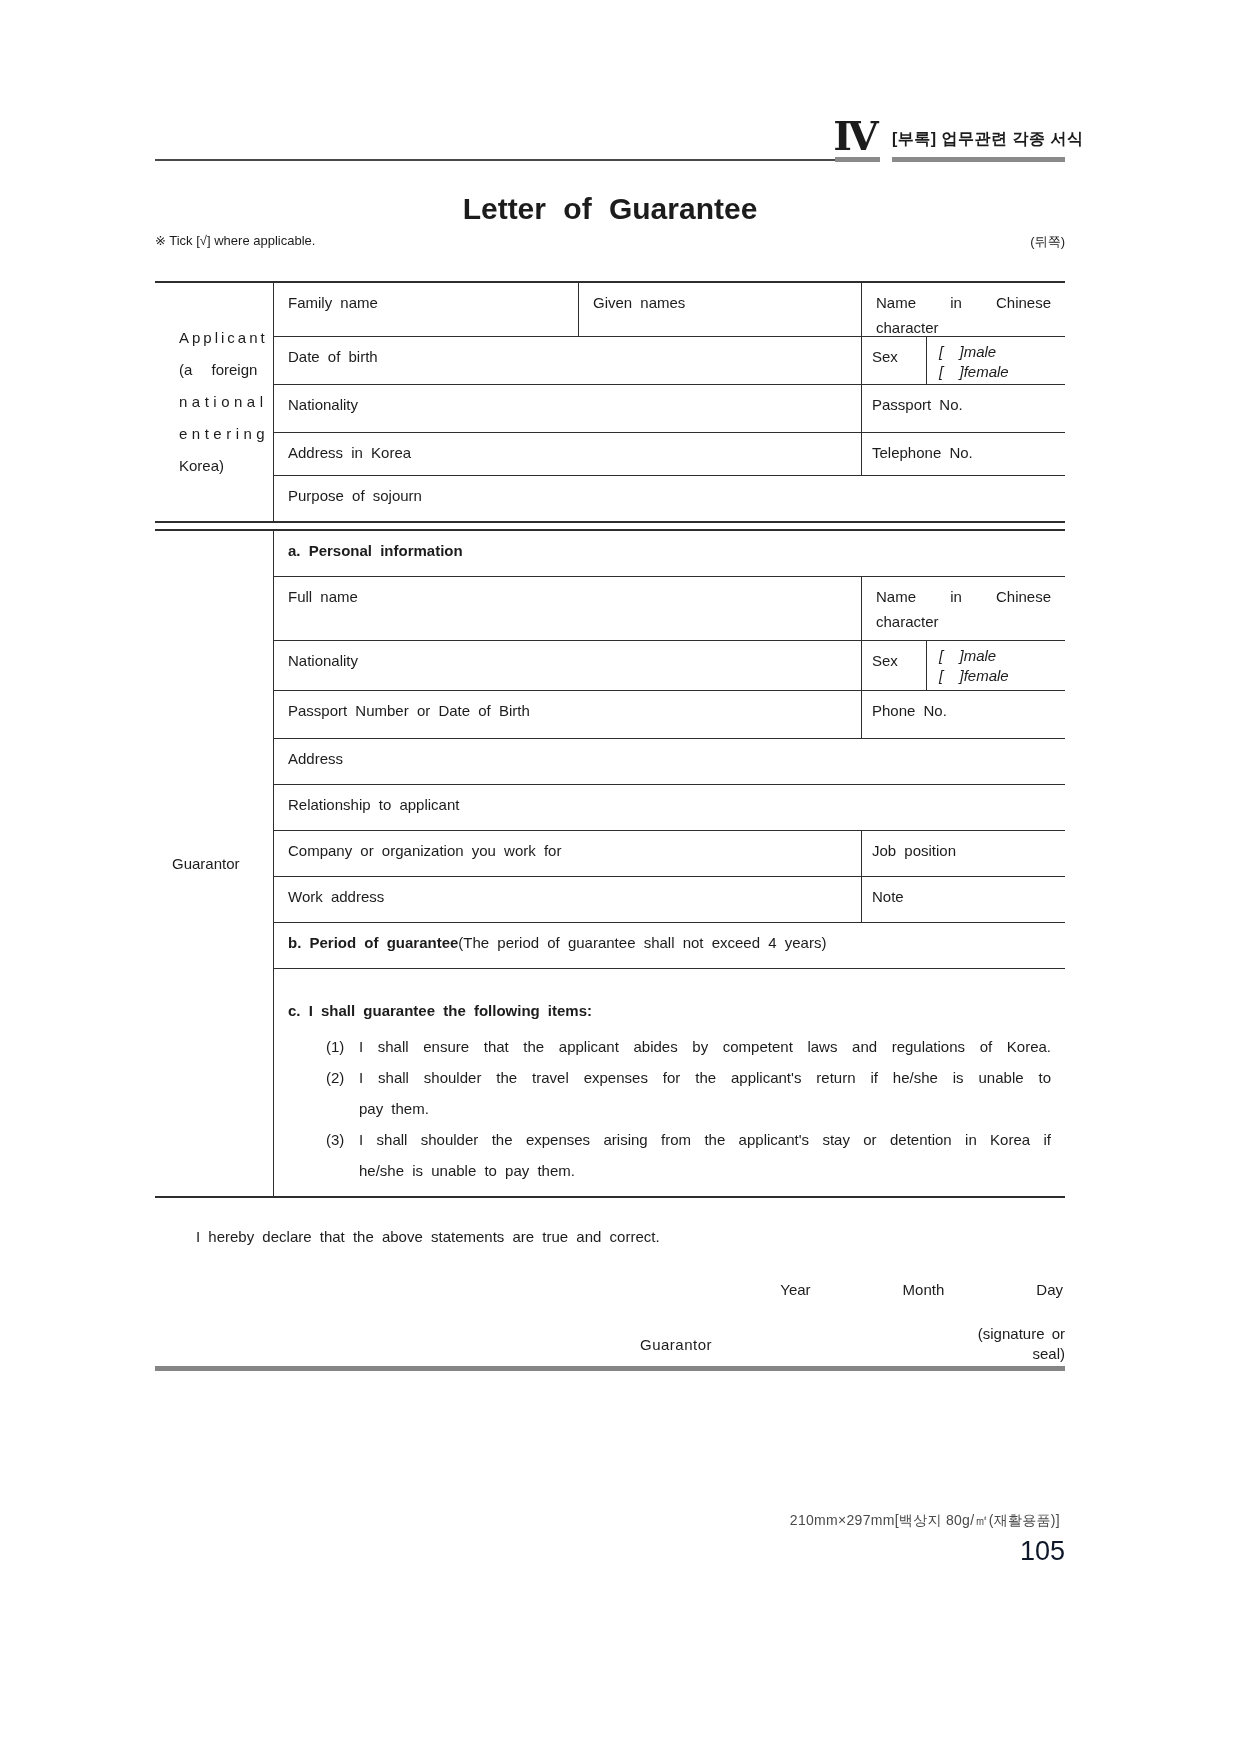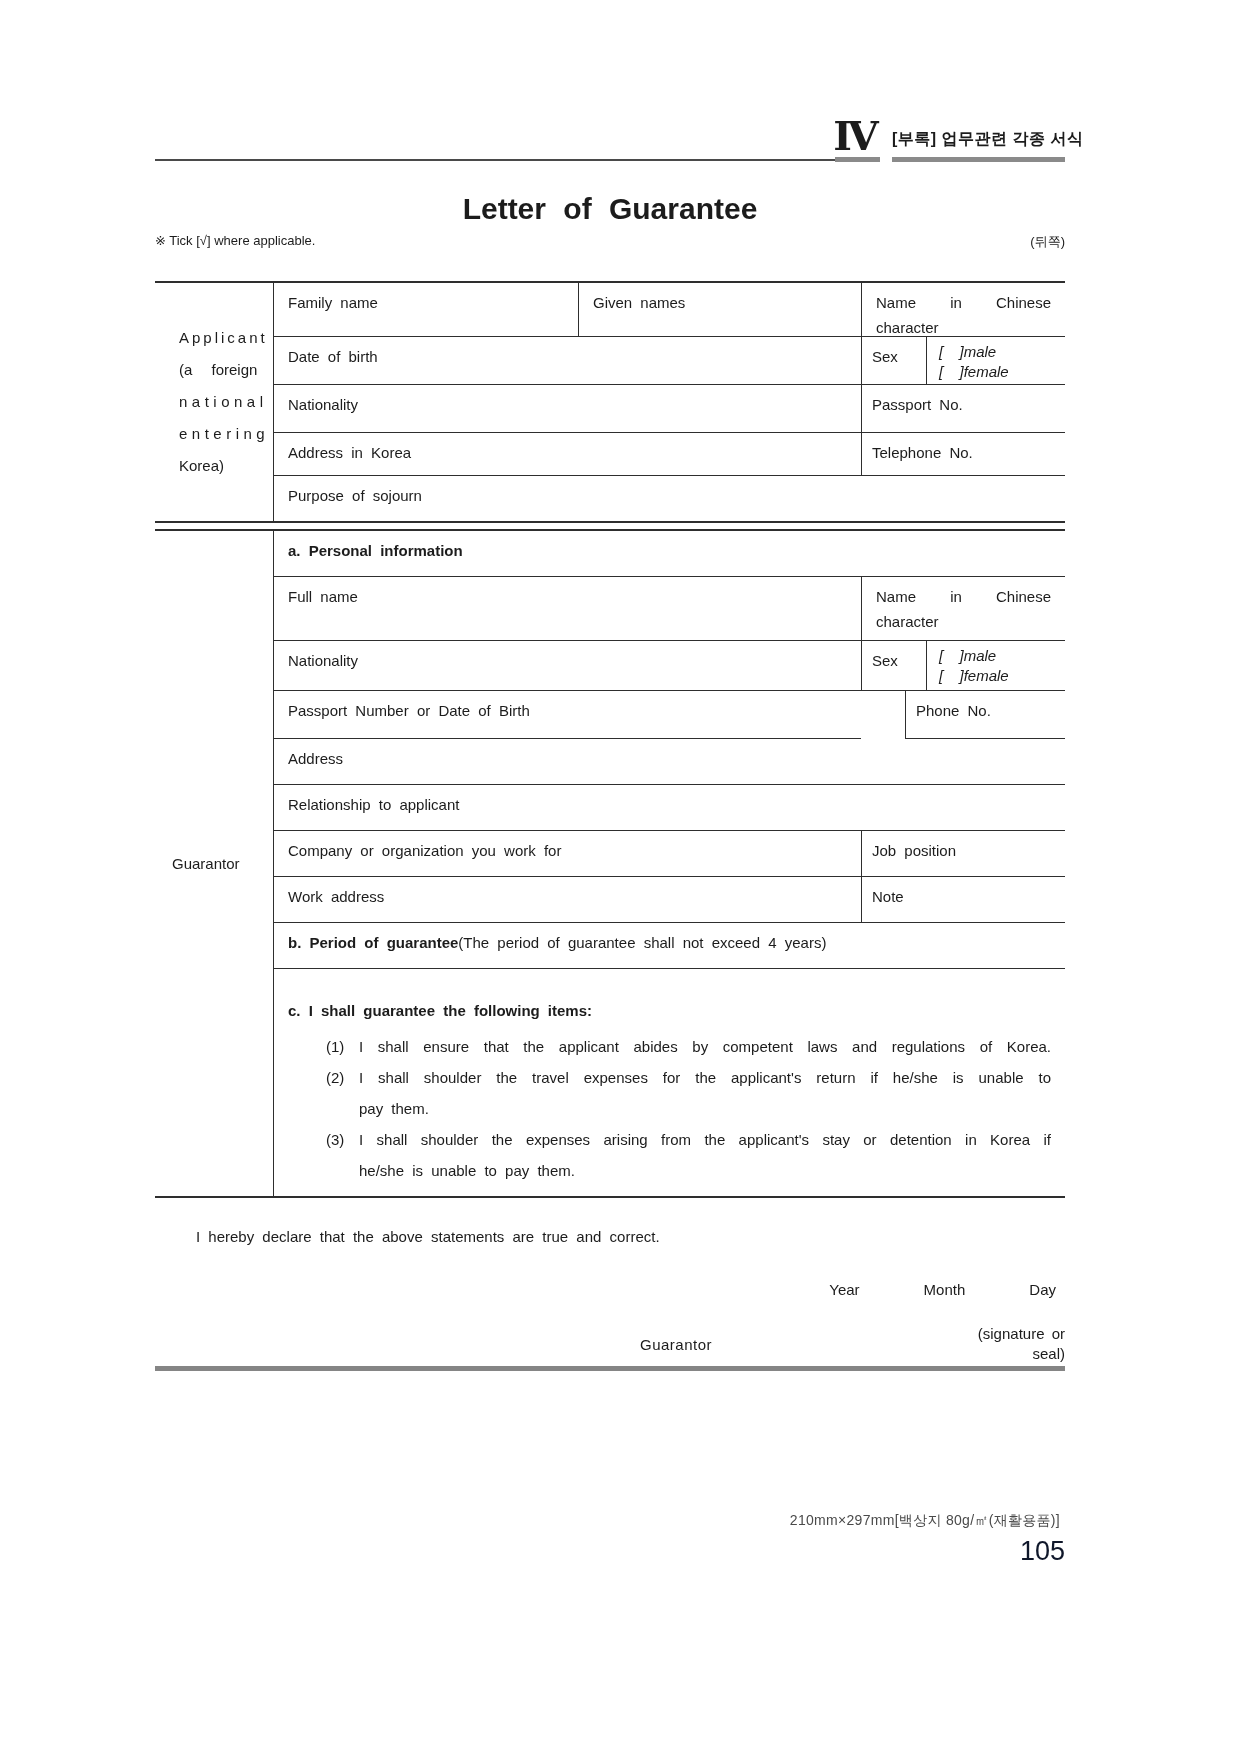--- a/index.html
+++ b/index.html
@@ -47,22 +47,22 @@
   .b-rest{font-weight:400;}
   
   .c-cell{padding:27px 12px 0 0;}
   .c-title{margin:0 0 5px 14px;font-weight:700;line-height:30px;}
   .c-item{display:flex;margin-left:52px;line-height:31px;}
   .c-num{flex:0 0 33px;}
   .c-text{flex:1;padding-right:2px;}
   .line-just{text-align:justify;text-align-last:justify;}
   
   .declaration{position:absolute;top:1228px;left:196px;font-size:15px;word-spacing:4px;}
-  .date-row{position:absolute;top:1281px;left:148px;width:908px;display:flex;
-    justify-content:flex-end;gap:64px;font-size:15px;}
+  .date-row{position:absolute;top:1281px;left:155px;width:908px;display:flex;
+    justify-content:flex-end;gap:92px;font-size:15px;}
   .sig-role{position:absolute;top:1336px;left:640px;font-size:15px;letter-spacing:.5px;}
   .sig-note{position:absolute;top:1324px;left:955px;width:110px;text-align:right;
     font-size:15px;line-height:20px;word-spacing:3px;}
   .bottom-rule{position:absolute;top:1366px;left:155px;width:910px;height:5px;background:#858585;}
   .paper-spec{position:absolute;top:1512px;left:555px;width:505px;text-align:right;
     font-size:14px;color:#4a4a4a;letter-spacing:.3px;}
   .page-num{position:absolute;top:1536px;left:955px;width:110px;text-align:right;
     font-size:27px;color:#0f172a;}
 </style>
 </head>
@@ -113,21 +113,21 @@
     <div class="cell bb bold" style="grid-column:2/5;grid-row:1;">a. Personal information</div>
     <div class="cell bb" style="grid-column:2;grid-row:2;">Full name</div>
     <div class="cell bb bl wrapcell" style="grid-column:3/5;grid-row:2;">Name in Chinese character</div>
     <div class="cell bb" style="grid-column:2;grid-row:3;">Nationality</div>
     <div class="cell bb bl sexcell" style="grid-column:3;grid-row:3;">Sex</div>
     <div class="cell bb bl chk" style="grid-column:4;grid-row:3;">
       <span class="chk-line">[  ]male</span>
       <span class="chk-line">[  ]female</span>
     </div>
     <div class="cell bb" style="grid-column:2;grid-row:4;">Passport Number or Date of Birth</div>
-    <div class="cell bb bl sexcell" style="grid-column:3/5;grid-row:4;margin-left:44px;">Phone No.</div>
+    <div class="cell bb bl sexcell" style="grid-column:3/5;grid-row:4;">Phone No.</div>
     <div class="cell bb" style="grid-column:2/5;grid-row:6;">Relationship to applicant</div>
     <div class="cell bb" style="grid-column:2/5;grid-row:5;">Address</div>
     <div class="cell bb" style="grid-column:2;grid-row:7;">Company or organization you work for</div>
     <div class="cell bb bl sexcell" style="grid-column:3/5;grid-row:7;">Job position</div>
     <div class="cell bb bl sexcell" style="grid-column:3/5;grid-row:8;">Note</div>
     <div class="cell bb" style="grid-column:2;grid-row:8;">Work address</div>
     <div class="cell bb" style="grid-column:2/5;grid-row:9;">
       <span class="bold">b. Period of guarantee</span><span class="b-rest">(The period of guarantee shall not exceed 4 years)</span>
     </div>
     <div class="c-cell" style="grid-column:2/5;grid-row:10;">

